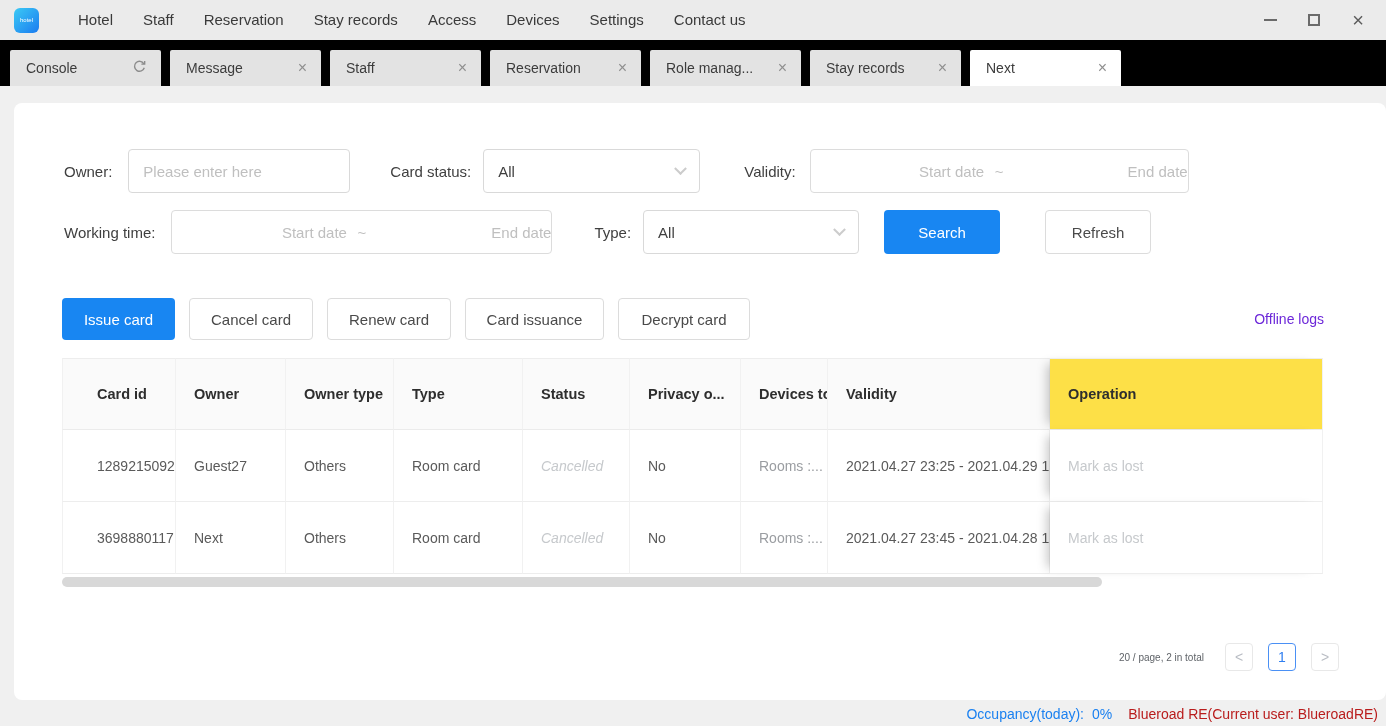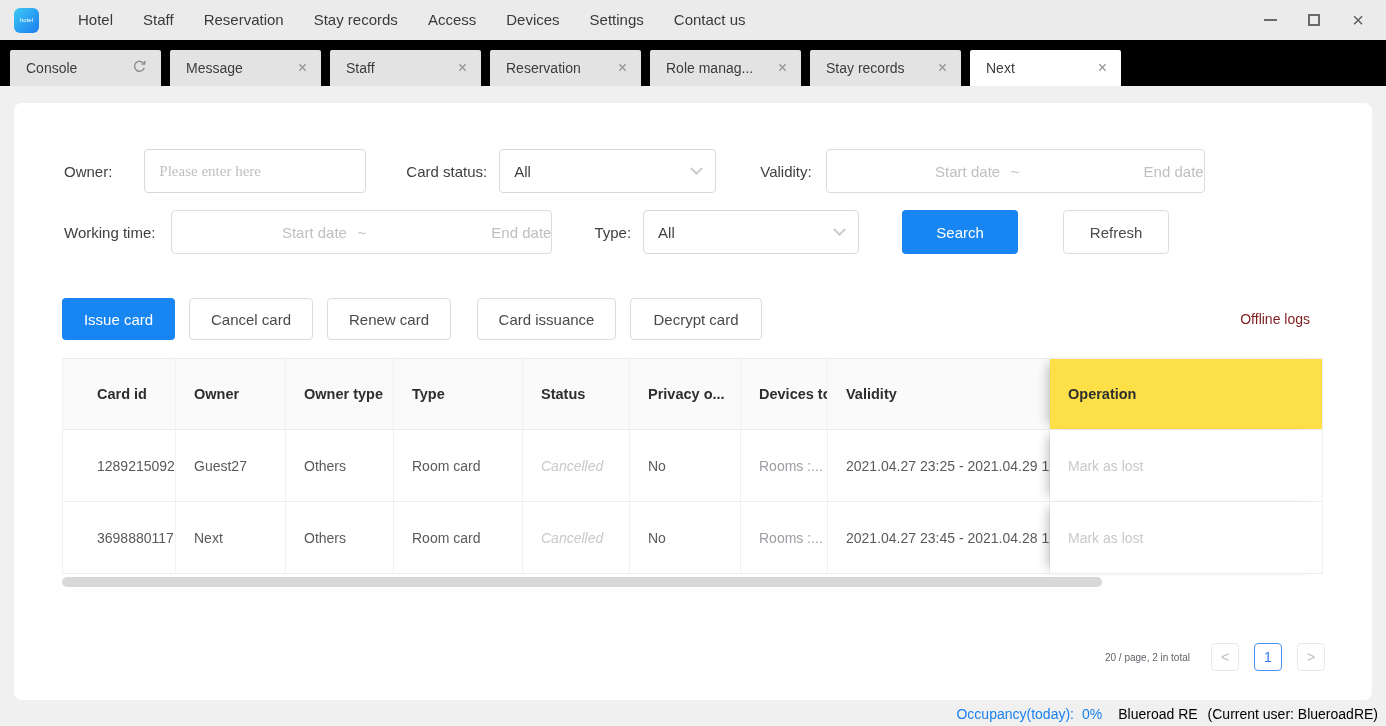--- a/index.html
+++ b/index.html
@@ -21,21 +21,21 @@
 
   
   .tabbar { height:46px; background:#000000; display:flex; align-items:flex-end; padding-left:10px; gap:9px; }
   .tab { width:151px; height:36px; background:#e3e3e3; border-radius:2px 2px 0 0;
          display:flex; align-items:center; justify-content:space-between;
          padding:0 14px 0 16px; font-size:14px; color:#3c3c3c; cursor:default; }
   .tab.active { background:#ffffff; }
   .tab-close { color:#8f8f8f; font-size:16px; line-height:1; cursor:pointer; }
 
   
-  .panel { position:absolute; left:14px; right:14px; top:103px; height:597px;
+  .panel { position:absolute; left:14px; right:0; top:103px; height:597px;
            background:#fff; border-radius:8px; }
 
   
   .filters { padding-top:46px; }
   .frow { display:flex; align-items:center; height:44px; margin-left:50px; font-size:15px; color:#3f3f3f; }
   .frow + .frow { margin-top:17px; }
   .flabel { white-space:nowrap; }
   .input { height:44px; border:1px solid #d9d9d9; border-radius:4px; font-size:15px;
            font-family:"Liberation Sans",sans-serif; padding-left:14px; color:#3f3f3f; outline:none; }
   .input::placeholder { color:#bfbfbf; }
@@ -48,21 +48,21 @@
   .range .ph { flex:1; text-align:right; }
   .range .sep { width:30px; text-align:center; color:#bfbfbf; }
   .btn { height:44px; border-radius:4px; font-size:15px; display:flex; align-items:center;
          justify-content:center; cursor:pointer; }
   .btn-primary { background:#1886f2; color:#fff; border:none; }
   .btn-plain { background:#fff; color:#4a4a4a; border:1px solid #dcdcdc; }
 
   
   .actions { display:flex; align-items:center; margin:44px 48px 0 48px; gap:14px; }
   .abtn { height:42px; font-size:15px; }
-  .offline-link { margin-left:auto; margin-right:14px; color:#7f1d1d; font-size:14px; cursor:pointer; }
+  .offline-link { margin-left:auto; margin-right:14px; color:#6d28d9; font-size:14px; cursor:pointer; }
 
   
   .table { margin:18px 0 0 48px; width:1261px; font-size:14px; }
   .trow { display:grid; grid-template-columns:114px 110px 108px 129px 107px 111px 87px 222px 273px; }
   .cell { height:72px; display:flex; align-items:center; padding:0 10px 0 18px;
           border-bottom:1px solid #ededed; border-right:1px solid #f1f1f1;
           overflow:hidden; white-space:nowrap; color:#5a5a5a; background:#fff; }
   .trow .cell:first-child { border-left:1px solid #f1f1f1;padding-left:34px; }
   .thead .cell { background:#fafafa; color:#2e2e2e; font-weight:bold; border-top:1px solid #ededed;
                  border-bottom:1px solid #ebebeb; font-size:14.5px; }
@@ -80,21 +80,21 @@
   .pg-summary { color:#5f6368; font-size:10px; margin-right:6px; }
   .pg-btn { width:28px; height:28px; border:1px solid #e8e8e8; border-radius:4px; background:#fff;
             display:flex; align-items:center; justify-content:center; color:#b9bdc4; font-size:14px; cursor:pointer; }
   .pg-btn.current { border-color:#4a90f5; color:#2f7ef0; }
 
   
   .statusbar { position:absolute; bottom:0; left:0; right:0; height:24px; background:#f0f0f0;
                display:flex; align-items:center; justify-content:flex-end; gap:16px;
                font-size:14px; padding-right:8px; }
   .occupancy { color:#1a80f0; cursor:pointer; display:flex; gap:8px; }
-  .hotel-info { color:#000000; display:flex; gap:10px; }
+  .hotel-info { color:#b91c1c; display:flex; }
 </style>
 </head>
 <body>
 
 <div class="titlebar">
   <div class="app-icon">hotel</div>
   <div class="menu">
     <div class="menu-item">Hotel</div>
     <div class="menu-item">Staff</div>
     <div class="menu-item">Reservation</div>
@@ -151,21 +151,21 @@
     <span>Next</span>
     <span class="tab-close">×</span>
   </div>
 </div>
 
 <div class="panel">
 
   <div class="filters">
     <div class="frow">
       <span class="flabel">Owner:</span>
-      <input class="input" style="width: 222px; margin-left: 32px; font-family: Liberation Serif, serif;" placeholder="Please enter here">
+      <input class="input" style="width: 222px; margin-left: 16px;" placeholder="Please enter here">
       <span class="flabel" style="margin-left:40px;">Card status:</span>
       <div class="select" style="width:217px; margin-left:12px;">
         <span>All</span>
         <span class="chev"></span>
       </div>
       <span class="flabel" style="margin-left:44px;">Validity:</span>
       <div class="range" style="width:379px; margin-left:14px;">
         <span class="ph">Start date</span>
         <span class="sep">~</span>
         <span class="ph">End date</span>
@@ -176,30 +176,30 @@
       <div class="range" style="width:381px; margin-left:16px;">
         <span class="ph">Start date</span>
         <span class="sep">~</span>
         <span class="ph">End date</span>
       </div>
       <span class="flabel" style="margin-left:42px;">Type:</span>
       <div class="select" style="width:216px; margin-left:12px;">
         <span>All</span>
         <span class="chev"></span>
       </div>
-      <div class="btn btn-primary" style="width:116px; margin-left:43px;">Search</div>
+      <div class="btn btn-primary" style="width:116px; margin-left:25px;">Search</div>
       <div class="btn btn-plain" style="width:106px; margin-left:45px;">Refresh</div>
     </div>
   </div>
 
   <div class="actions">
     <div class="btn btn-primary abtn" style="width:113px;">Issue card</div>
     <div class="btn btn-plain abtn" style="width:124px;">Cancel card</div>
     <div class="btn btn-plain abtn" style="width:124px;">Renew card</div>
-    <div class="btn btn-plain abtn" style="width:139px;margin-left:12px;">Card issuance</div>
+    <div class="btn btn-plain abtn" style="width:139px;">Card issuance</div>
     <div class="btn btn-plain abtn" style="width:132px;">Decrypt card</div>
     <span class="offline-link">Offline logs</span>
   </div>
 
   <div class="table">
     <div class="trow thead">
       <div class="cell">Card id</div>
       <div class="cell">Owner</div>
       <div class="cell">Owner type</div>
       <div class="cell">Type</div>

